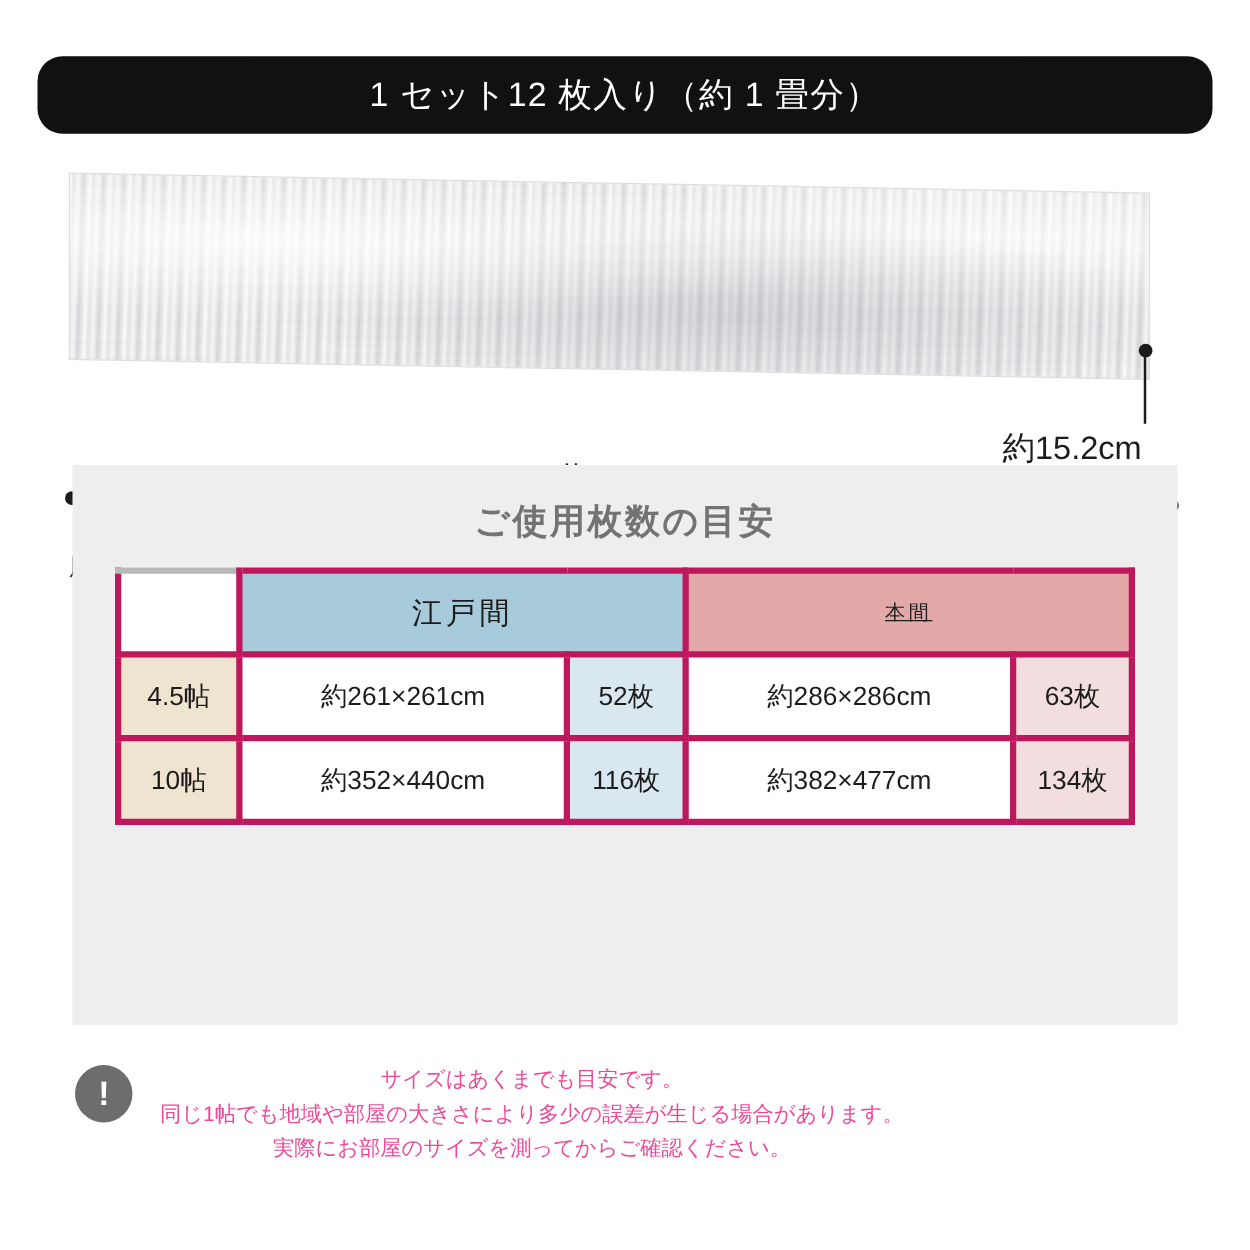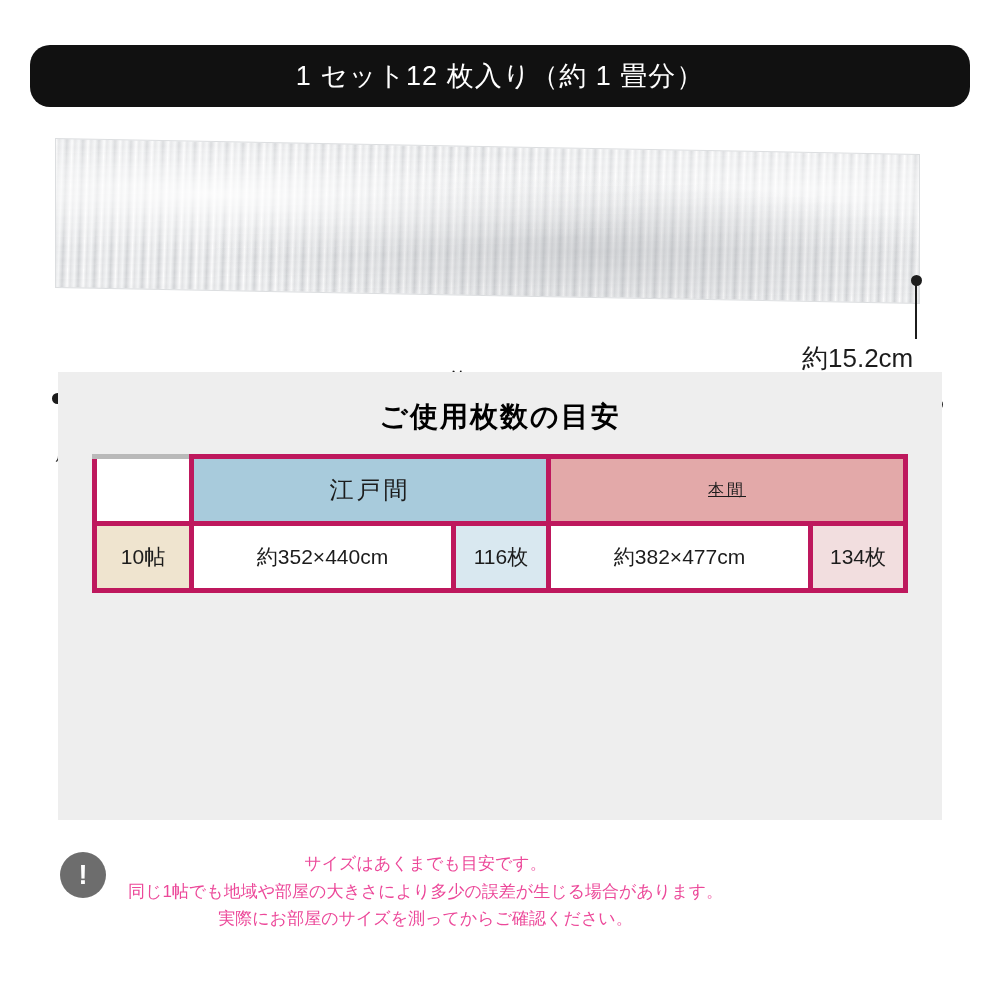--- a/index.html
+++ b/index.html
@@ -140,21 +140,21 @@
     height: 448px;
     background: #eeeeee;
   }
   .panel-title {
     position: absolute;
     width: 100%;
     top: 26px;
     text-align: center;
     font-size: 28px;
     font-weight: 700;
-    color: #000000;
+    color: #737373;
     letter-spacing: 2px;
   }
   table.usage {
     position: absolute;
     left: 34px;
     top: 82px;
     width: 816px;
     border-collapse: collapse;
     background: #ffffff;
     table-layout: fixed;
@@ -256,20 +256,27 @@
     </colgroup>
     <thead>
       <tr>
         <th class="blank"></th>
         <th class="edoma" colspan="2">江戸間</th>
         <th class="honma" colspan="2">本間</th>
       </tr>
     </thead>
     <tbody>
       <tr>
+        <td class="room">4.5帖</td>
+        <td>約261×261cm</td>
+        <td class="cnt-edoma">52枚</td>
+        <td>約286×286cm</td>
+        <td class="cnt-honma">63枚</td>
+      </tr>
+      <tr>
         <td class="room">10帖</td>
         <td>約352×440cm</td>
         <td class="cnt-edoma">116枚</td>
         <td>約382×477cm</td>
         <td class="cnt-honma">134枚</td>
       </tr>
     </tbody>
   </table>
 </div>
 

